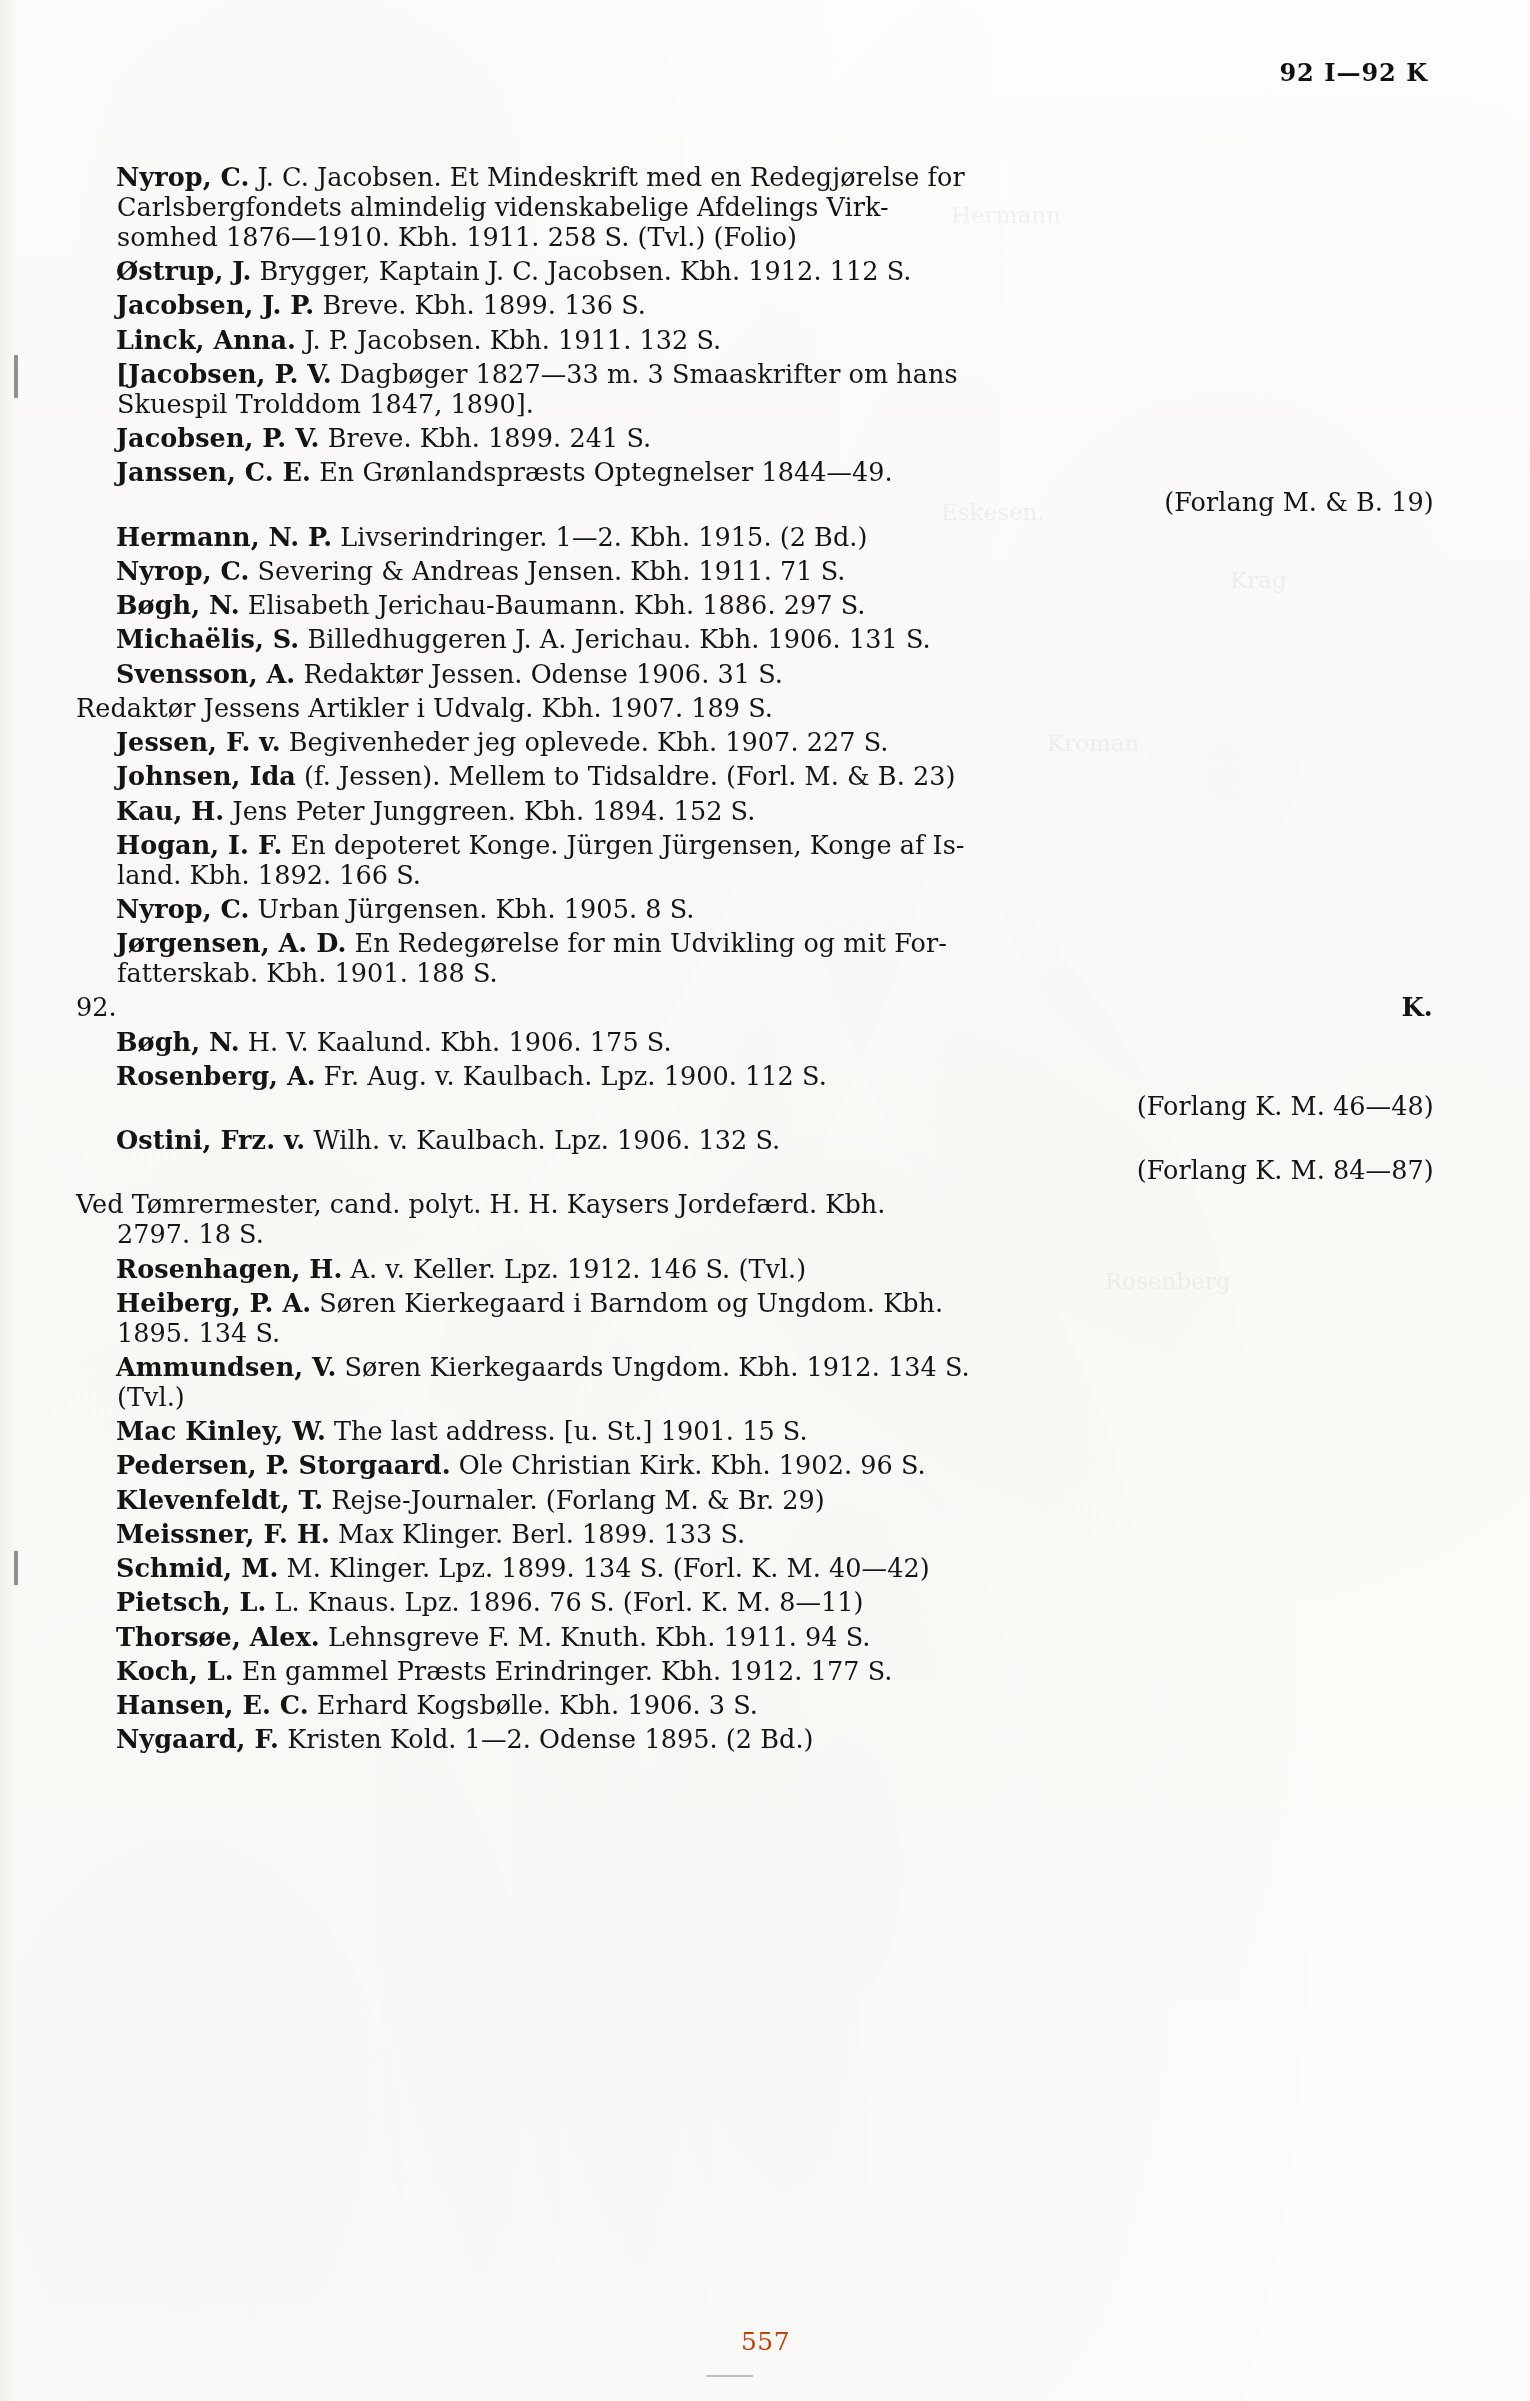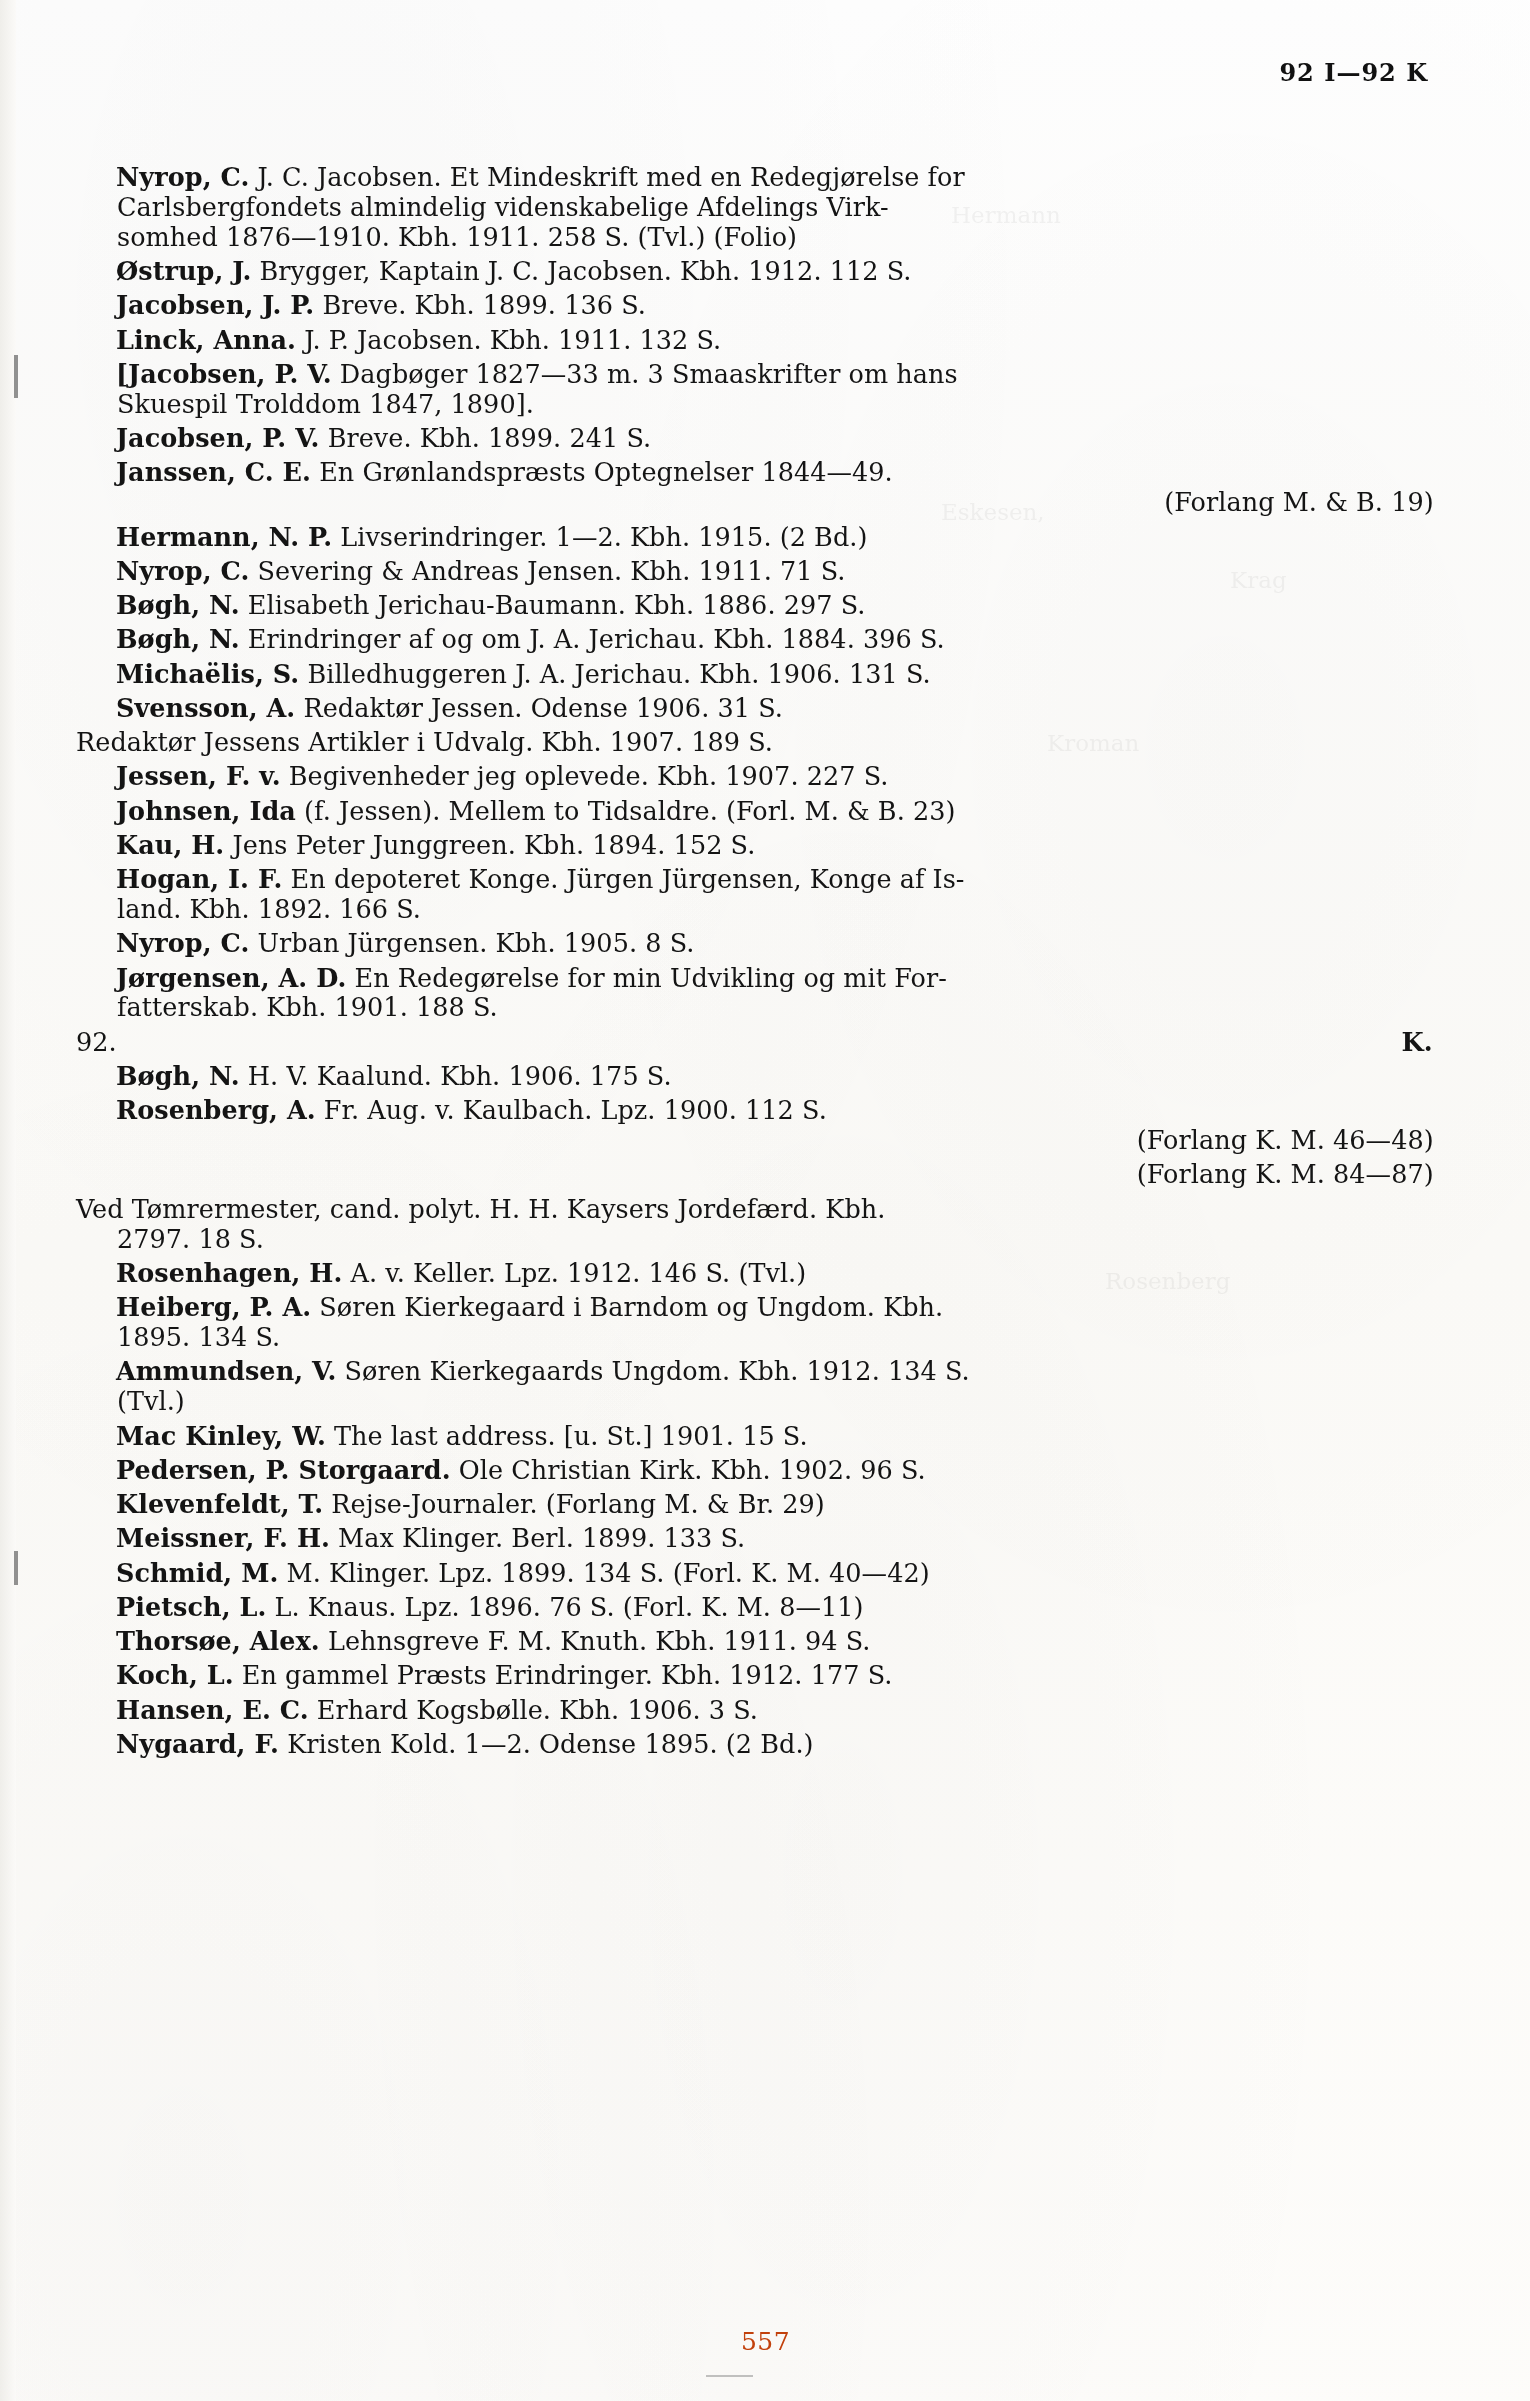--- a/index.html
+++ b/index.html
@@ -180,23 +180,20 @@
     </div>
 
     <div class="entry">
       <span><b>Nyrop, C.</b> Severing &amp; Andreas Jensen. Kbh. 1911.  71 S.</span>
     </div>
 
     <div class="entry">
       <span><b>Bøgh, N.</b> Elisabeth Jerichau-Baumann. Kbh. 1886.  297 S.</span>
     </div>
 
-    <div class="entry">
-      <span><b>Bøgh, N.</b> Erindringer af og om J. A. Jerichau. Kbh. 1884.  396 S.</span>
-    </div>
 
     <div class="entry">
       <span><b>Michaëlis, S.</b> Billedhuggeren J. A. Jerichau. Kbh. 1906.  131 S.</span>
     </div>
 
     <div class="entry">
       <span><b>Svensson, A.</b> Redaktør Jessen. Odense 1906.  31 S.</span>
     </div>
 
     <div class="entry">
@@ -237,20 +234,21 @@
     <div class="entry">
       <span><b>Bøgh, N.</b> H. V. Kaalund. Kbh. 1906.  175 S.</span>
     </div>
 
     <div class="entry">
       <span><b>Rosenberg, A.</b> Fr. Aug. v. Kaulbach. Lpz. 1900.  112 S.</span>
       <span class="right">(Forlang K. M. 46—48)</span>
     </div>
 
     <div class="entry">
+      <span><b>Ostini, Frz. v.</b> Wilh. v. Kaulbach. Lpz. 1906.  132 S.</span>
       <span class="right">(Forlang K. M. 84—87)</span>
     </div>
 
     <div class="entry">
       <span>Ved Tømrermester, cand. polyt. H. H. Kaysers Jordefærd. Kbh.</span>
       <span class="ln2">2797.  18 S.</span>
     </div>
 
     <div class="entry">
       <span><b>Rosenhagen, H.</b> A. v. Keller. Lpz. 1912.  146 S. (Tvl.)</span>

